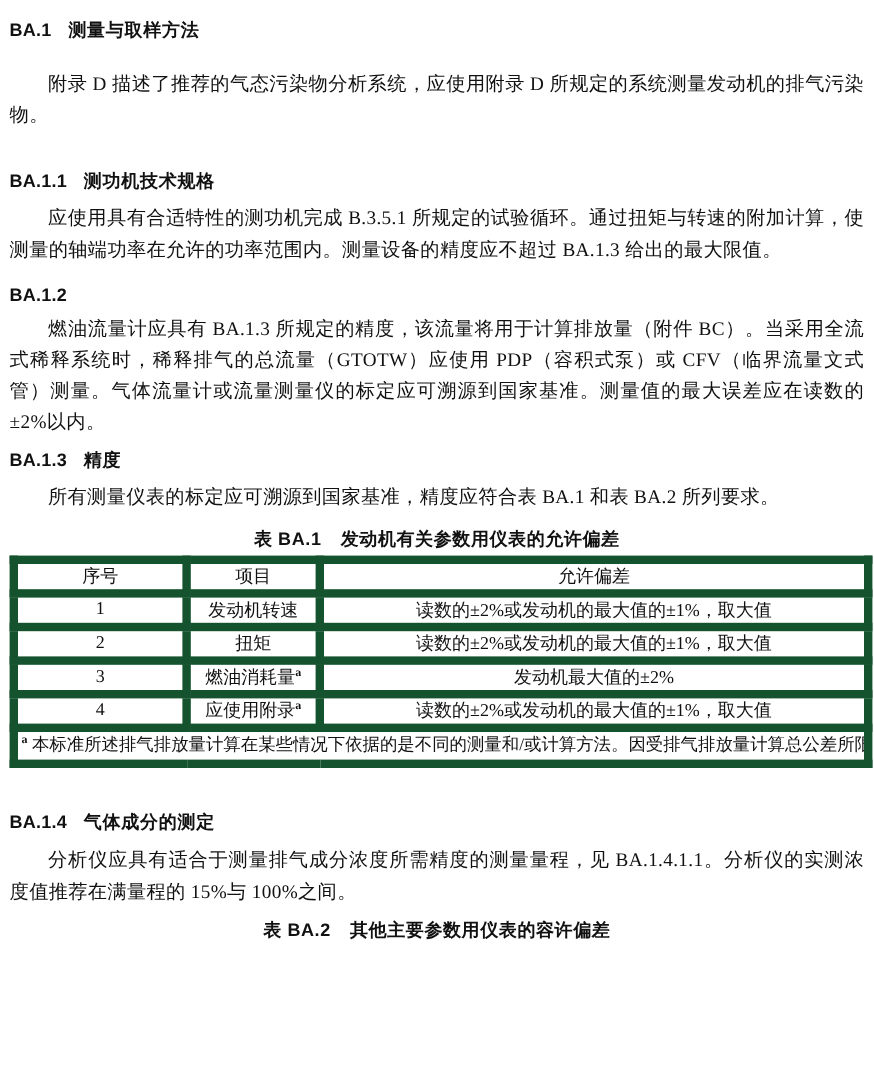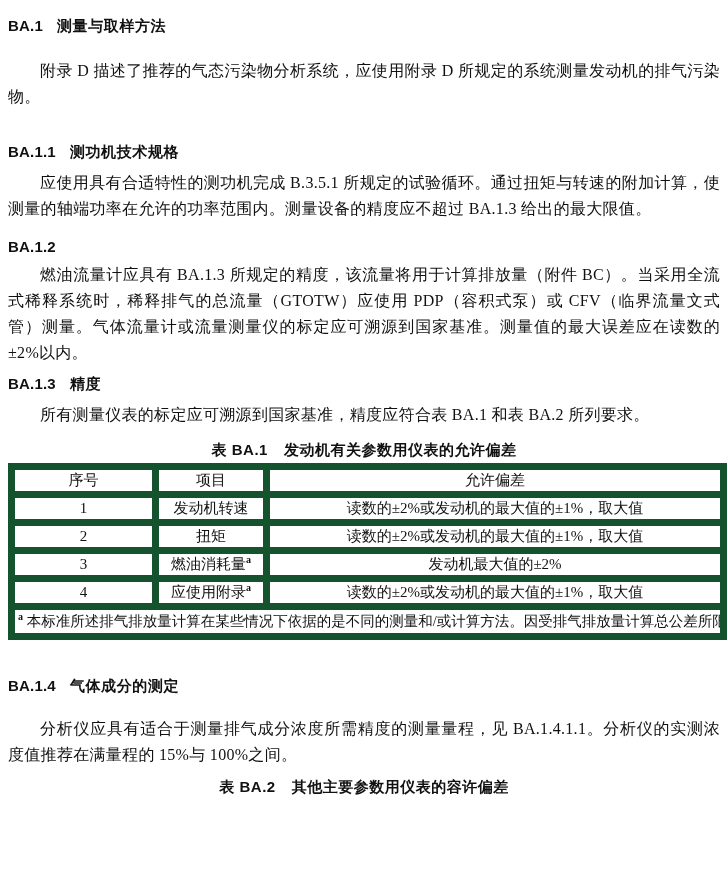--- a/index.html
+++ b/index.html
@@ -152,21 +152,21 @@
     </tr>
   </tbody>
     </table>
 
   <div class="h2" style="margin-top:36px">
     <span class="hnum">BA.1.4</span>
     <span class="htitle">气体成分的测定</span>
   </div>
 
 
-  <p class="body" style="margin-top:20px">分析仪应具有适合于测量排气成分浓度所需精度的测量量程，见 BA.1.4.1.1。分析仪的实测浓度值推荐在满量程的 15%与 100%之间。</p>
+  <p class="body" style="margin-top:9px">分析仪应具有适合于测量排气成分浓度所需精度的测量量程，见 BA.1.4.1.1。分析仪的实测浓度值推荐在满量程的 15%与 100%之间。</p>
 
 
 
   <div class="caption" style="margin-top:9px">
     <span class="cap-label">表 BA.2</span><span>其他主要参数用仪表的容许偏差</span>
   </div>
 
 </div>
 
 </body></html>

